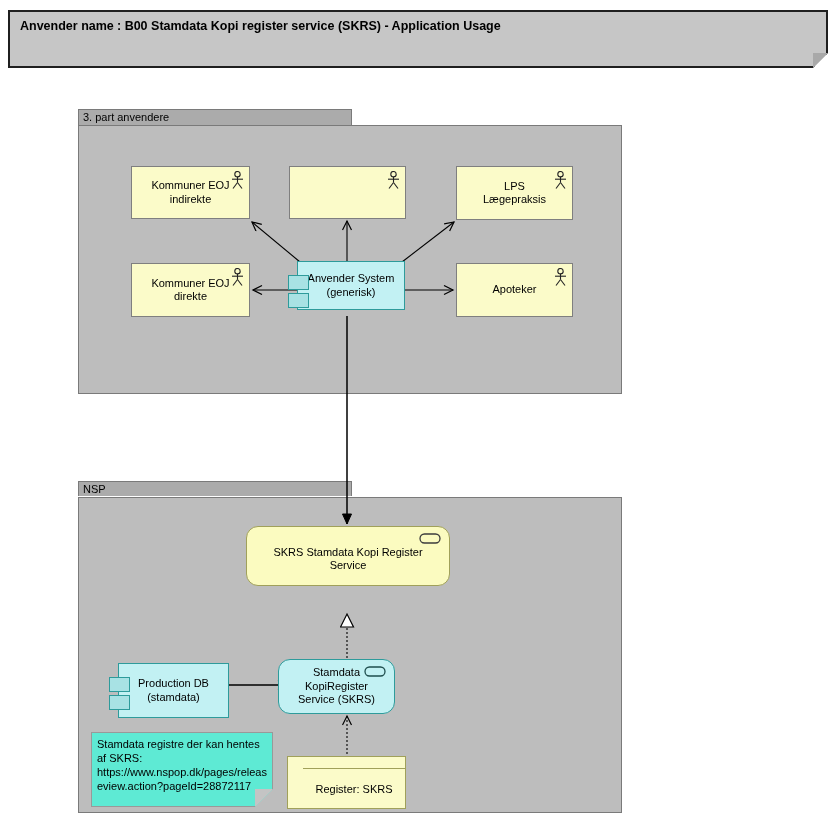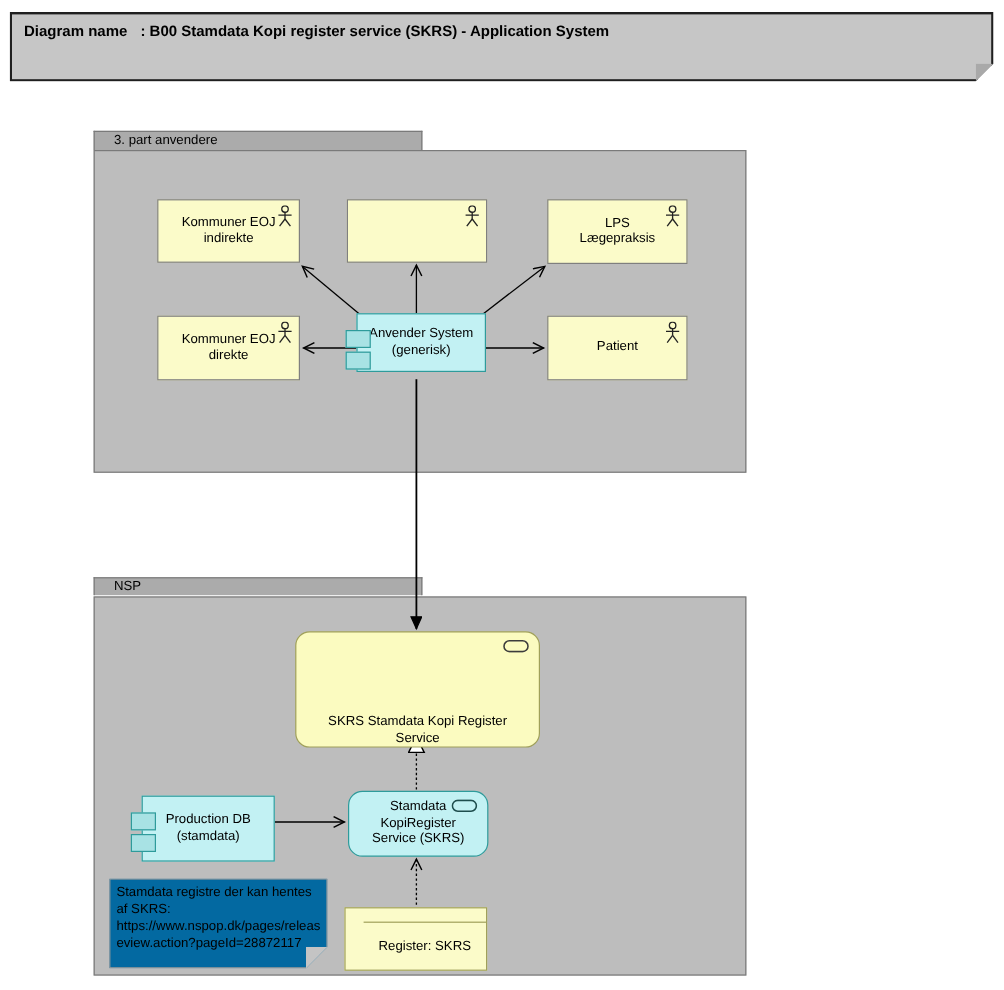--- a/index.html
+++ b/index.html
@@ -17,21 +17,21 @@
     padding:5px 0 0 10px;
   }
   .title-row{font-size:12.5px;font-weight:bold;line-height:1.55;white-space:nowrap;}
   .title-row .t-label{display:inline-block;width:97px;}
   .title-fold{right:0;bottom:0;width:15px;height:15px;background:#a9a9a9;
     clip-path:polygon(0 0,100% 0,0 100%);}
 
   
   .group-tab{
     background:#ababab;border:1px solid #7a7a7a;border-bottom:none;
-    font-size:11px;line-height:15px;padding-left:16px;
+    font-size:11px;line-height:15px;padding-left:4px;
   }
   .group-body{background:#bdbdbd;border:1px solid #7a7a7a;}
   #tab-third-party{left:78px;top:109px;width:274px;height:16px;}
   #body-third-party{left:78px;top:125px;width:544px;height:269px;}
   #tab-nsp{left:78px;top:481px;width:274px;height:15px;}
   #body-nsp{left:78px;top:497px;width:544px;height:316px;}
 
   
   svg.connectors{left:0;top:0;z-index:2;pointer-events:none;}
 
@@ -50,48 +50,48 @@
   .comp-rect{position:absolute;left:-10px;width:19px;height:13px;
     background:#a8e2e4;border:1px solid #2e9b9b;}
   .cr1{top:13px;} .cr2{top:31px;}
 
   #node-kommuner-indirekte{left:131px;top:166px;width:119px;height:53px;}
   #node-regioner{left:289px;top:166px;width:117px;height:53px;}
   #node-lps{left:456px;top:166px;width:117px;height:54px;}
   #node-kommuner-direkte{left:131px;top:263px;width:119px;height:54px;}
   #node-anvender{left:297px;top:261px;width:108px;height:49px;}
   #node-apoteker{left:456px;top:263px;width:117px;height:54px;}
-  #node-skrs-service{left:246px;top:526px;width:204px;height:97px;
-    align-items:flex-end;padding-top:6px;}
+  #node-skrs-service{left:246px;top:526px;width:204px;height:60px;
+    align-items:center;padding-top:6px;}
   #node-production-db{left:118px;top:663px;width:111px;height:55px;}
-  #node-stamdata-kopireg{left:290px;top:659px;width:117px;height:55px;}
+  #node-stamdata-kopireg{left:278px;top:659px;width:117px;height:55px;}
 
   
   #node-register-skrs{left:287px;top:756px;width:119px;height:53px;
     background:#fbfbc9;border:1px solid #a0a05a;z-index:3;padding-left:15px;}
   .dobj-band{height:11px;border-bottom:1px solid #a0a05a;}
   .dobj-body{height:calc(100% - 12px);display:flex;align-items:center;
     justify-content:center;font-size:11px;}
 
   
   .note{
     left:91px;top:732px;width:182px;height:75px;z-index:3;
-    background:#0369a1;border:1px solid #999999;
+    background:#5eead4;border:1px solid #999999;
     clip-path:polygon(0 0,100% 0,100% calc(100% - 18px),calc(100% - 18px) 100%,0 100%);
     font-size:11px;line-height:1.28;padding:4px 5px;text-align:left;
     overflow-wrap:anywhere;
   }
   .note-fold{right:0;bottom:0;width:18px;height:18px;background:#c4c4c4;
     clip-path:polygon(0 0,100% 0,0 100%);z-index:4;}
 </style>
 </head>
 <body>
 
 <div class="abs title-note">
-  <div class="title-row"><span class="t-label">Diagram name</span><span>: B00 Stamdata Kopi register service (SKRS) - Application System</span></div>
+  <div class="title-row"><span class="t-label">Anvender name</span><span>: B00 Stamdata Kopi register service (SKRS) - Application Usage</span></div>
 </div>
 <div class="abs title-fold" style="right:9px;top:53px;"></div>
 
 <div class="abs group-tab" id="tab-third-party"><span>3. part anvendere</span></div>
 <div class="abs group-body" id="body-third-party"></div>
 
 <div class="abs group-tab" id="tab-nsp"><span>NSP</span></div>
 <div class="abs group-body" id="body-nsp"></div>
 
 <svg class="abs connectors" width="837" height="825">
@@ -171,21 +171,21 @@
 </div>
 
 <div class="abs node actor" id="node-apoteker">
   <svg class="icon-tr" width="13" height="19" viewBox="0 0 13 19">
     <circle cx="6.5" cy="3.2" r="2.7" fill="none" stroke="#222" stroke-width="1.1"></circle>
     <line x1="6.5" y1="5.9" x2="6.5" y2="11.5" stroke="#222" stroke-width="1.1"></line>
     <line x1="1" y1="8.2" x2="12" y2="8.2" stroke="#222" stroke-width="1.1"></line>
     <line x1="6.5" y1="11.5" x2="2" y2="17.5" stroke="#222" stroke-width="1.1"></line>
     <line x1="6.5" y1="11.5" x2="11" y2="17.5" stroke="#222" stroke-width="1.1"></line>
   </svg>
-  <span class="lbl">Patient</span>
+  <span class="lbl">Apoteker</span>
 </div>
 
 <div class="abs node svc-y" id="node-skrs-service">
   <svg class="oval-tr" width="22" height="11" viewBox="0 0 22 11">
     <rect x="1" y="1" width="20" height="9" rx="4.5" fill="none" stroke="#3c3c3c" stroke-width="1.3"></rect>
   </svg>
   <span class="lbl">SKRS Stamdata Kopi Register
 Service</span>
 </div>
 

